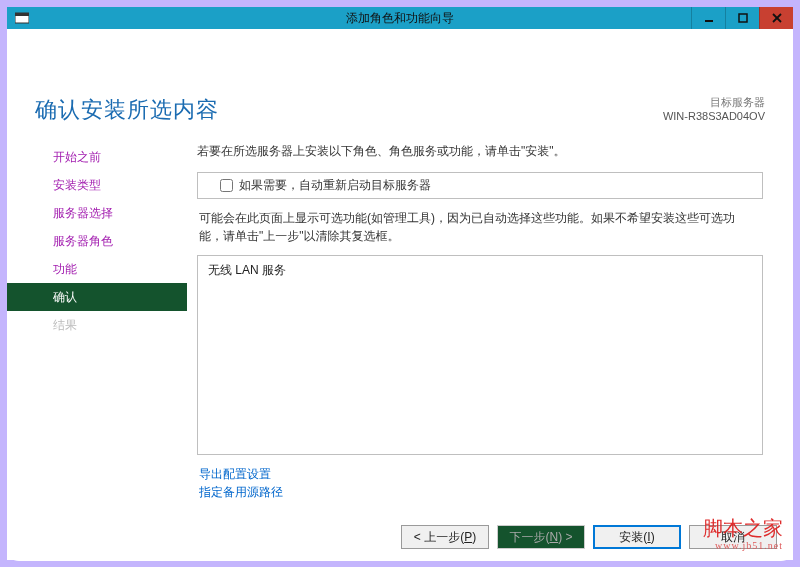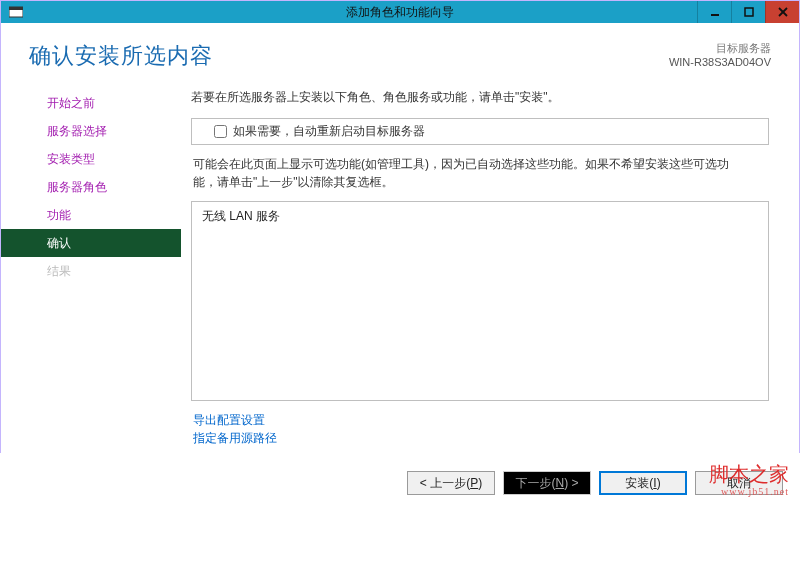--- a/index.html
+++ b/index.html
@@ -7,25 +7,26 @@
     font-family: "Microsoft YaHei", "Segoe UI", sans-serif;
     font-size: 12px;
     background: #fff;
     width: 800px;
     height: 567px;
     overflow: hidden;
     color: #333;
   }
   .window {
     width: 800px;
-    height: 453px;
-    border: 1px solid #c4b5fd;
+    height: 567px;
+    border: 7px solid #c4b5fd;
     display: flex;
     flex-direction: column;
     background: #fff;
+    gap: 48px;
   }
   .titlebar {
     height: 30px;
     background: #1ba0c7;
     display: flex;
     align-items: center;
     position: relative;
     color: #222;
   }
   .titlebar .sysicon {
@@ -175,21 +176,21 @@
     display: inline-flex;
     align-items: center;
     justify-content: center;
     padding: 0 8px;
     cursor: pointer;
   }
   .btn .under { text-decoration: underline; }
   .btn.disabled {
     color: #aaa;
     border-color: #ccc;
-    background: #000000;
+    background: #14532d;
     cursor: default;
   }
   .btn.default {
     border: 2px solid #0078d7;
   }
   .watermark {
     position: absolute;
     right: 10px;
     bottom: 6px;
     color: #d22;
@@ -242,22 +243,22 @@
       <div class="serverinfo">
         <div>目标服务器</div>
         <div class="name">WIN-R38S3AD04OV</div>
       </div>
     </div>
 
     <div class="body">
 
       <div class="sidebar">
         <div class="navitem">开始之前</div>
+        <div class="navitem">安装类型</div>
         <div class="navitem">服务器选择</div>
-        <div class="navitem">安装类型</div>
         <div class="navitem">服务器角色</div>
         <div class="navitem">功能</div>
         <div class="navitem active">确认</div>
         <div class="navitem disabled">结果</div>
       </div>
 
       <div class="main">
         <div class="descr">若要在所选服务器上安装以下角色、角色服务或功能，请单击"安装"。</div>
 
         <label class="cbrow">

